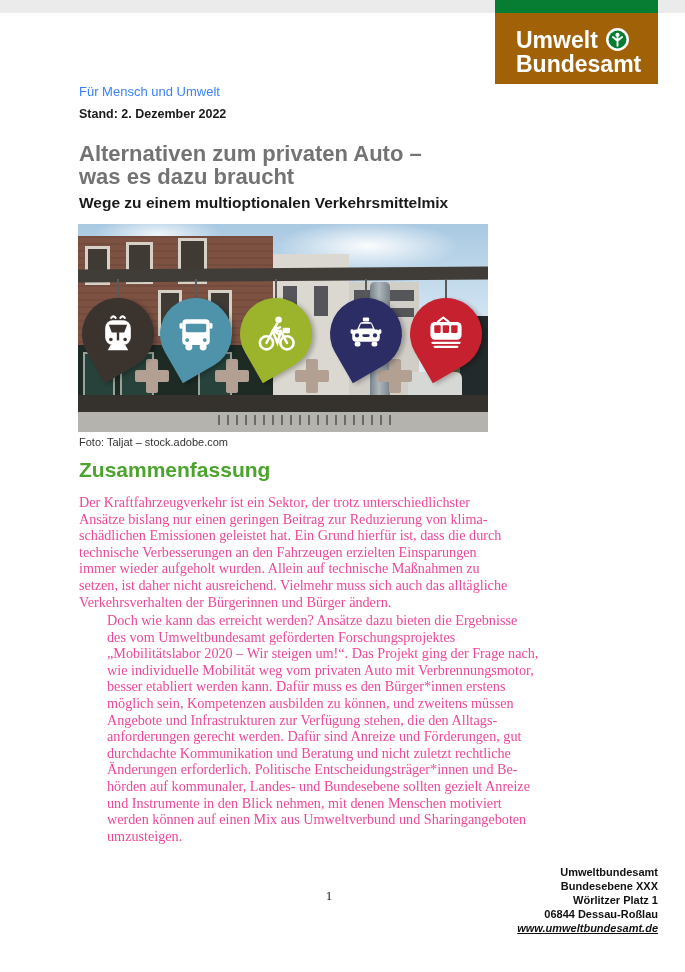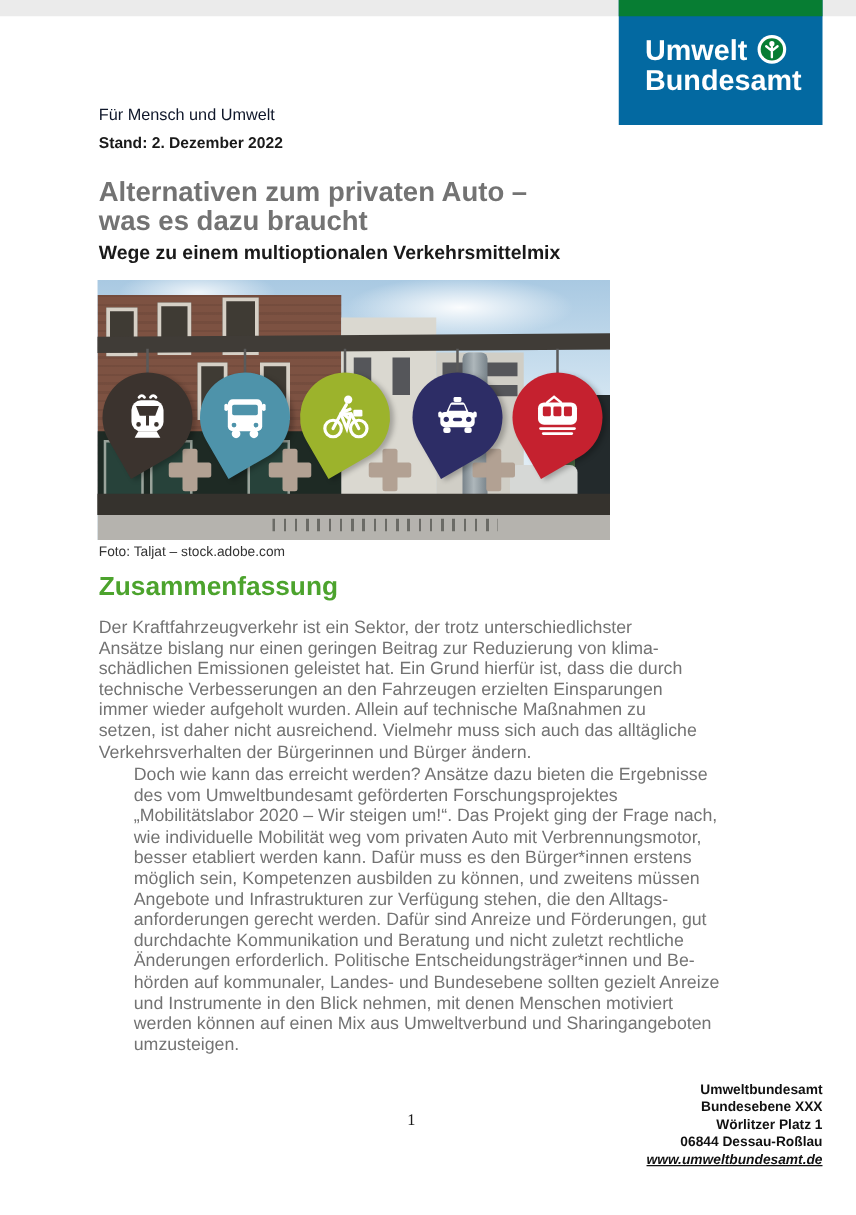--- a/index.html
+++ b/index.html
@@ -1,28 +1,28 @@
 <!DOCTYPE html>
 <html><head>
 <meta charset="utf-8">
 <style>
   html,body{margin:0;padding:0;background:#fff;}
   .page{position:relative;width:685px;height:972px;background:#fff;overflow:hidden;
         font-family:"Liberation Sans",sans-serif;color:#1a1a1a;}
   .top-strip{position:absolute;left:0;top:0;width:685px;height:13px;background:#ebebeb;}
 
   
-  .logo-box{position:absolute;left:495px;top:0;width:163px;height:100px;background:#0369a1;}
+  .logo-box{position:absolute;left:495px;top:0;width:163px;height:84px;background:#a16207;}
   .logo-band{position:absolute;left:0;top:0;width:100%;height:13px;background:#077d33;}
   .logo-text{position:absolute;left:21px;top:27px;color:#fff;font-weight:bold;
              font-size:23px;line-height:24px;letter-spacing:0;}
   .logo-row{display:flex;align-items:center;gap:7px;}
 
   
-  .tagline{position:absolute;left:79px;top:84px;font-size:13px;color:#0f172a;}
+  .tagline{position:absolute;left:79px;top:84px;font-size:13px;color:#3b82f6;}
   .dateline{position:absolute;left:79px;top:107px;font-size:12.5px;font-weight:bold;}
   .doc-title{position:absolute;left:79px;top:143px;font-size:22px;line-height:22.5px;
              font-weight:bold;color:#737373;white-space:pre-line;}
   .doc-subtitle{position:absolute;left:79px;top:194px;font-size:15.5px;font-weight:bold;}
 
   
   .photo{position:absolute;left:78px;top:224px;width:410px;height:208px;overflow:hidden;background:#cfe0ee;}
   .sky{position:absolute;inset:0;
        background:radial-gradient(ellipse 130px 35px at 290px 22px,rgba(255,255,255,.95),rgba(255,255,255,0) 70%),
                   radial-gradient(ellipse 90px 26px at 80px 10px,rgba(255,255,255,.8),rgba(255,255,255,0) 70%),
@@ -55,22 +55,22 @@
   .plus::after{left:11px;top:0;width:12px;height:34px;}
 
   .pin{position:absolute;width:72px;height:72px;border-radius:50% 50% 50% 0;
        transform:rotate(-30deg);background:var(--c);display:flex;align-items:center;justify-content:center;
        box-shadow:2px 3px 4px rgba(0,0,0,.25);}
   .pin .icon{transform:rotate(30deg);width:44px;height:44px;}
 
   
   .credit{position:absolute;left:79px;top:436px;font-size:11px;color:#333;}
   .h2{position:absolute;left:79px;top:458px;font-size:21px;font-weight:bold;color:#4ca32d;}
-  .para{position:absolute;left:79px;width:545px;font-family:Liberation Sans, sans-serif;
-        font-size:14.2px;line-height:16.6px;color:#737373;white-space:pre-line;}
+  .para{position:absolute;left:79px;width:545px;font-family:Liberation Serif, serif;
+        font-size:14.2px;line-height:16.6px;color:#ec4899;white-space:pre-line;}
   .p1{top:494px;}
   .p2{top:612px;margin-left:28px;}
 
   
   .pagenum{position:absolute;left:79px;top:888px;width:500px;text-align:center;
            font-family:"Liberation Serif",serif;font-size:13px;}
   .address{position:absolute;right:27px;top:865px;text-align:right;font-size:11px;
            line-height:14px;font-weight:bold;color:#111;}
   .address .site{text-decoration:underline;cursor:pointer;font-style:italic;}
 </style>

